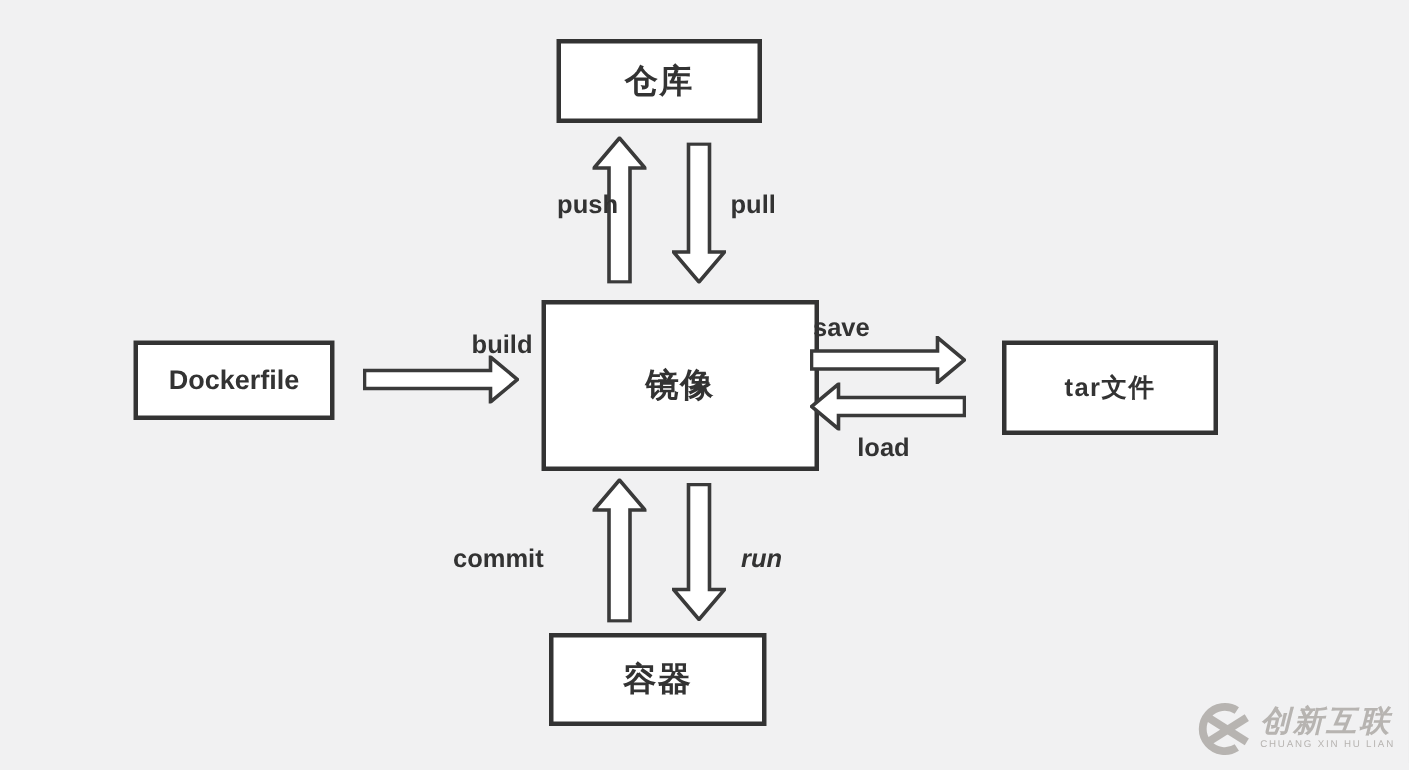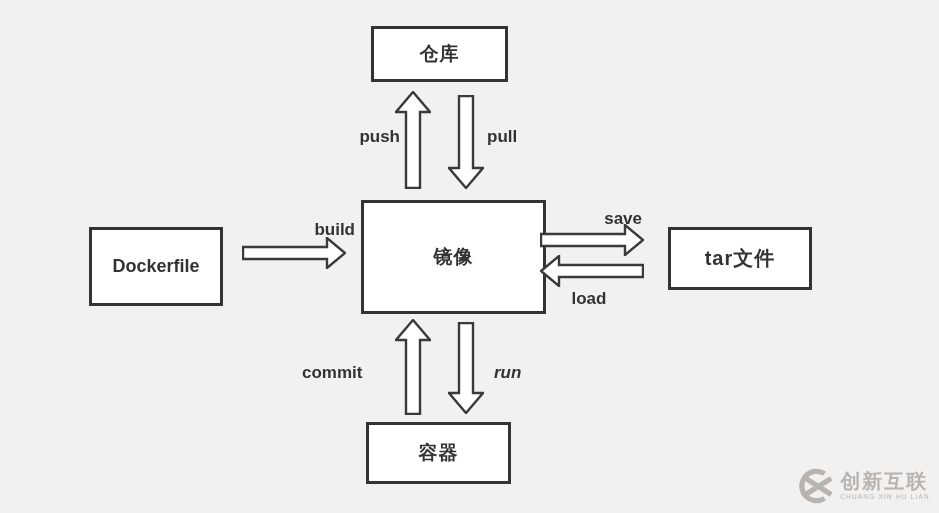--- a/index.html
+++ b/index.html
@@ -20,27 +20,27 @@
   .node {
     position: absolute;
     box-sizing: border-box;
     background: #ffffff;
     border: 3px solid #333333;
     display: flex;
     align-items: center;
     justify-content: center;
     font-weight: bold;
     color: #333333;
-    font-size: 19px;
+    font-size: 22px;
     letter-spacing: 1px;
   }
   .node-repository { left: 371px; top: 26px;  width: 137px; height: 56px; }
   .node-image      { left: 361px; top: 200px; width: 185px; height: 114px; }
-  .node-dockerfile { left: 89px;  top: 227px; width: 134px; height: 79px; font-size: 18px; letter-spacing: 0; text-align: right; }
-  .node-tarfile    { left: 668px; top: 227px; width: 144px; height: 63px; font-size: 20px; }
+  .node-dockerfile { left: 89px;  top: 227px; width: 134px; height: 53px; font-size: 18px; letter-spacing: 0; text-align: right; }
+  .node-tarfile    { left: 668px; top: 227px; width: 144px; height: 63px; font-size: 17px; }
   .node-container  { left: 366px; top: 422px; width: 145px; height: 62px; }
 
   .arrow {
     position: absolute;
     display: block;
   }
   .arrow polygon {
     fill: #ffffff;
     stroke: #3a3a3a;
     stroke-width: 2.4;
@@ -48,24 +48,24 @@
   }
 
   .edge-label {
     position: absolute;
     font-weight: bold;
     font-size: 17px;
     color: #333333;
     white-space: nowrap;
     text-align: right;
   }
-  .lbl-push   { left: 320px; top: 127px; width: 80px;  }
+  .lbl-push   { left: 332px; top: 127px; width: 80px;  }
   .lbl-pull   { left: 487px; top: 127px; }
   .lbl-build  { left: 255px; top: 220px; width: 100px; text-align: right; }
-  .lbl-save   { left: 542px; top: 209px; width: 100px; text-align: right; }
+  .lbl-save   { left: 542px; top: 209px; width: 100px; text-align: left; }
   .lbl-load   { left: 539px; top: 289px; width: 100px; text-align: center; }
   .lbl-commit { left: 302px; top: 363px; width: 90px;  text-align: left; }
   .lbl-run    { left: 494px; top: 363px; font-style: italic; }
 
   .watermark {
     position: absolute;
     right: 9px;
     bottom: 8px;
     display: flex;
     align-items: center;
@@ -74,20 +74,21 @@
   }
   .watermark-text {
     display: flex;
     flex-direction: column;
     line-height: 1;
   }
   .watermark-brand {
     font-size: 20px;
     font-weight: bold;
     letter-spacing: 2px;
+    font-style: italic;
   }
   .watermark-sub {
     font-size: 6.5px;
     letter-spacing: 1.2px;
     margin-top: 3px;
     text-transform: uppercase;
   }
   .logo-mark path, .logo-mark line {
     stroke: #b7b4b1;
     fill: none;

